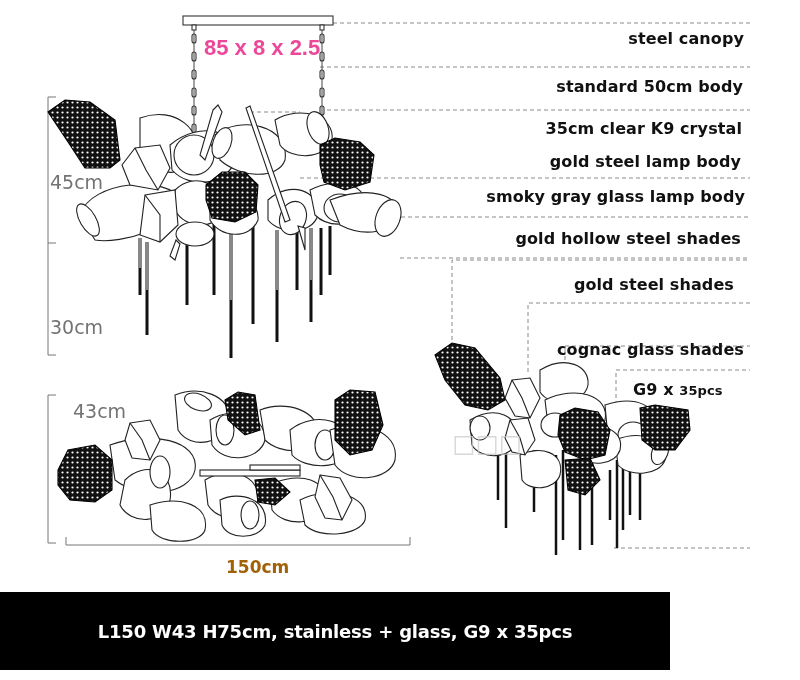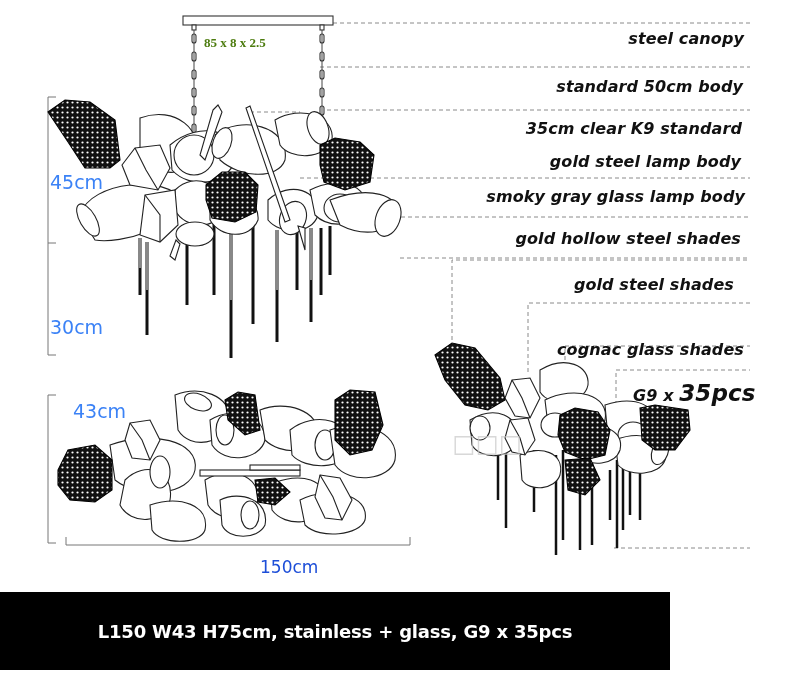--- a/index.html
+++ b/index.html
@@ -11,60 +11,58 @@
   }
   .canvas { position: absolute; left: 0; top: 0; width: 800px; height: 680px; }
   .label {
     position: absolute;
     font-family: "DejaVu Sans", sans-serif;
     font-weight: bold;
     font-size: 16px;
     color: #111;
     white-space: nowrap;
     letter-spacing: 0.1px;
-    font-style: italic;
   }
   .dim-red {
     position: absolute;
-    font-family: Liberation Serif, serif;
-    font-weight: bold;
-    font-size: 13px;
-    color: #4d7c0f;
+    font-family: Liberation Sans, sans-serif;
+    font-weight: bold;
+    font-size: 22px;
+    color: #ec4899;
     white-space: nowrap;
   }
   .dim-maroon {
     position: absolute;
     font-family: "DejaVu Sans", sans-serif;
     font-size: 19px;
-    color: #3b82f6;
+    color: #737373;
     white-space: nowrap;
   }
   .dim-black {
     position: absolute;
     font-family: "DejaVu Sans", sans-serif;
-    font-weight: normal;
+    font-weight: bold;
     font-size: 17px;
-    color: #1d4ed8;
-    white-space: nowrap;
-    margin-left: 34px;
+    color: #a16207;
+    white-space: nowrap;
   }
   .footer {
     position: absolute; left: 0; top: 592px; width: 670px; height: 78px;
     background: #000000;
     display: flex; align-items: center; justify-content: center;
   }
   .footer-text {
     color: #ffffff;
     font-family: "DejaVu Sans", sans-serif;
     font-weight: bold;
     font-size: 18px;
     letter-spacing: -0.2px;
   }
   .g9 { font-size: 16px; }
-  .g9 .big { font-size: 23px; margin-top: 20px; }
+  .g9 .big { font-size: 13px; margin-top: 20px; }
 </style>
 </head>
 <body>
 
 <svg class="canvas" width="800" height="680" viewBox="0 0 800 680" xmlns="http://www.w3.org/2000/svg">
   <defs>
     <pattern id="mesh" width="5" height="5" patternUnits="userSpaceOnUse">
       <rect width="5" height="5" fill="#111"></rect>
       <circle cx="2.5" cy="2.5" r="1.1" fill="#fff"></circle>
     </pattern>
@@ -247,21 +245,21 @@
     <polygon points="565,460 590,458 600,480 585,495 568,490" fill="url(#mesh)" stroke="#000"></polygon>
   </g>
 
   <text x="452" y="455" font-family="DejaVu Sans, sans-serif" font-size="26" fill="#c8c8c8" opacity="0.7">☐☐☐</text>
 </svg>
 
 <div class="dim-red" style="left:204px; top:35px;">85 x 8 x 2.5</div>
 
 <div class="label" style="right:56px; top:29px;">steel canopy</div>
 <div class="label" style="right:57px; top:77px;">standard 50cm body</div>
-<div class="label" style="right:58px; top:119px;">35cm clear K9 standard</div>
+<div class="label" style="right:58px; top:119px;">35cm clear K9 crystal</div>
 <div class="label" style="right:59px; top:152px;">gold steel lamp body</div>
 <div class="label" style="right:55px; top:187px;text-align:center;">smoky gray glass lamp body</div>
 <div class="label" style="right:59px; top:229px;">gold hollow steel shades</div>
 <div class="label" style="right:66px; top:275px;">gold steel shades</div>
 <div class="label" style="right:56px; top:317px;margin-top:23px;">cognac glass shades</div>
 <div class="label g9" style="left:633px; top:380px;">
   <span>G9 x </span><span class="big">35pcs</span>
 </div>
 
 <div class="dim-maroon" style="left:50px; top:171px;">45cm</div>

